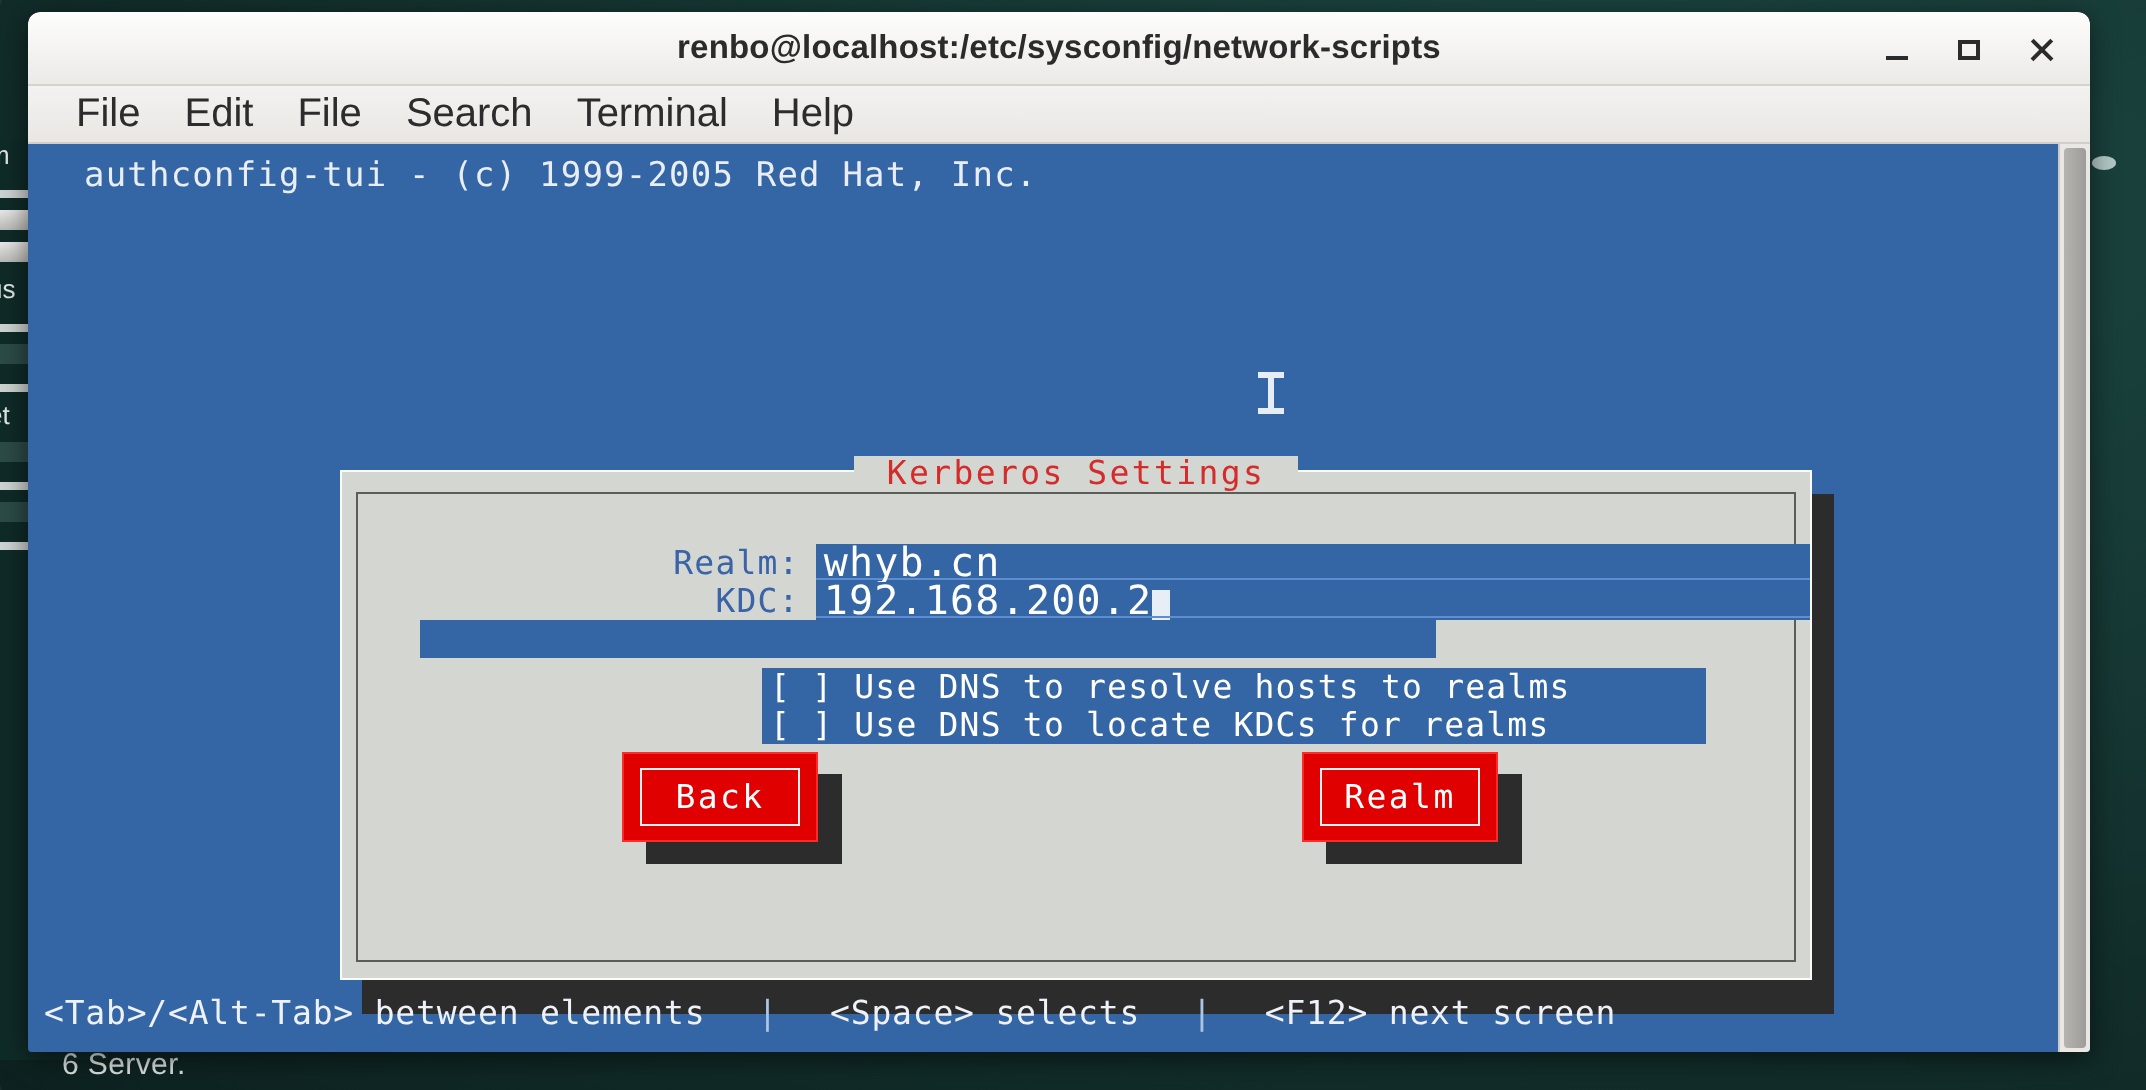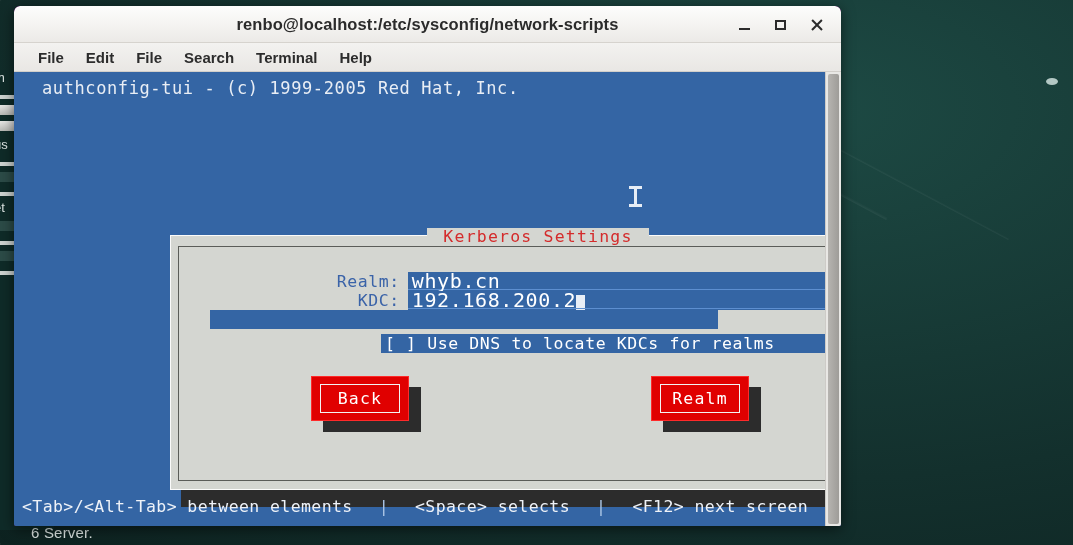--- a/index.html
+++ b/index.html
@@ -65,21 +65,21 @@
     font-size: 15px; color: #dbe3e1;
     letter-spacing: .2px;
     white-space: nowrap;
     margin-left: 31px;
   }
 
   
   #term-window {
     position: absolute;
     left: 14px; top: 6px;
-    width: 827px; height: 520px;
+    width: 1031px; height: 520px;
     background: #701a75;
     border-radius: 6px 6px 2px 2px;
     box-shadow: 0 3px 14px rgba(0,0,0,.55);
     overflow: hidden;
   }
   #titlebar {
     position: relative;
     height: 37px;
     background: linear-gradient(180deg, #fdfdfc 0%, #eceae7 100%);
     border-bottom: 1px solid #d6d3ce;
@@ -119,26 +119,25 @@
 
   #menubar {
     height: 29px;
     background: linear-gradient(180deg, #f3f2f0, #e9e7e4);
     border-bottom: 1px solid #d2cfca;
     display: flex;
     align-items: center;
     padding-left: 24px;
   }
   #menubar .mi {
-    font-size: 15px;
+    font-size: 20px;
     color: #2c2c2c;
     margin-right: 22px;
     cursor: default;
     white-space: nowrap;
-    font-weight: bold;
   }
 
   
   #term-body {
     position: relative;
     height: 454px;
     background: #3465a4;
     overflow: hidden;
     font-family: "DejaVu Sans Mono", "Liberation Mono", monospace;
   }
@@ -409,20 +408,21 @@
           </div>
         </div>
         <div class="frow">
           <div class="finput">
             <span class="val"></span>
           </div>
         </div>
       </div>
 
       <div id="checks">
+        <div class="crow">[ ] Use DNS to resolve hosts to realms</div>
         <div class="crow">[ ] Use DNS to locate KDCs for realms</div>
       </div>
 
       <div id="buttons">
         <div class="btnshadow" id="btn-back-shadow"></div>
         <div class="tuibtn" id="btn-back">
           <div class="facelabel">Back</div>
         </div>
         <div class="btnshadow" id="btn-next-shadow"></div>
         <div class="tuibtn" id="btn-next">

